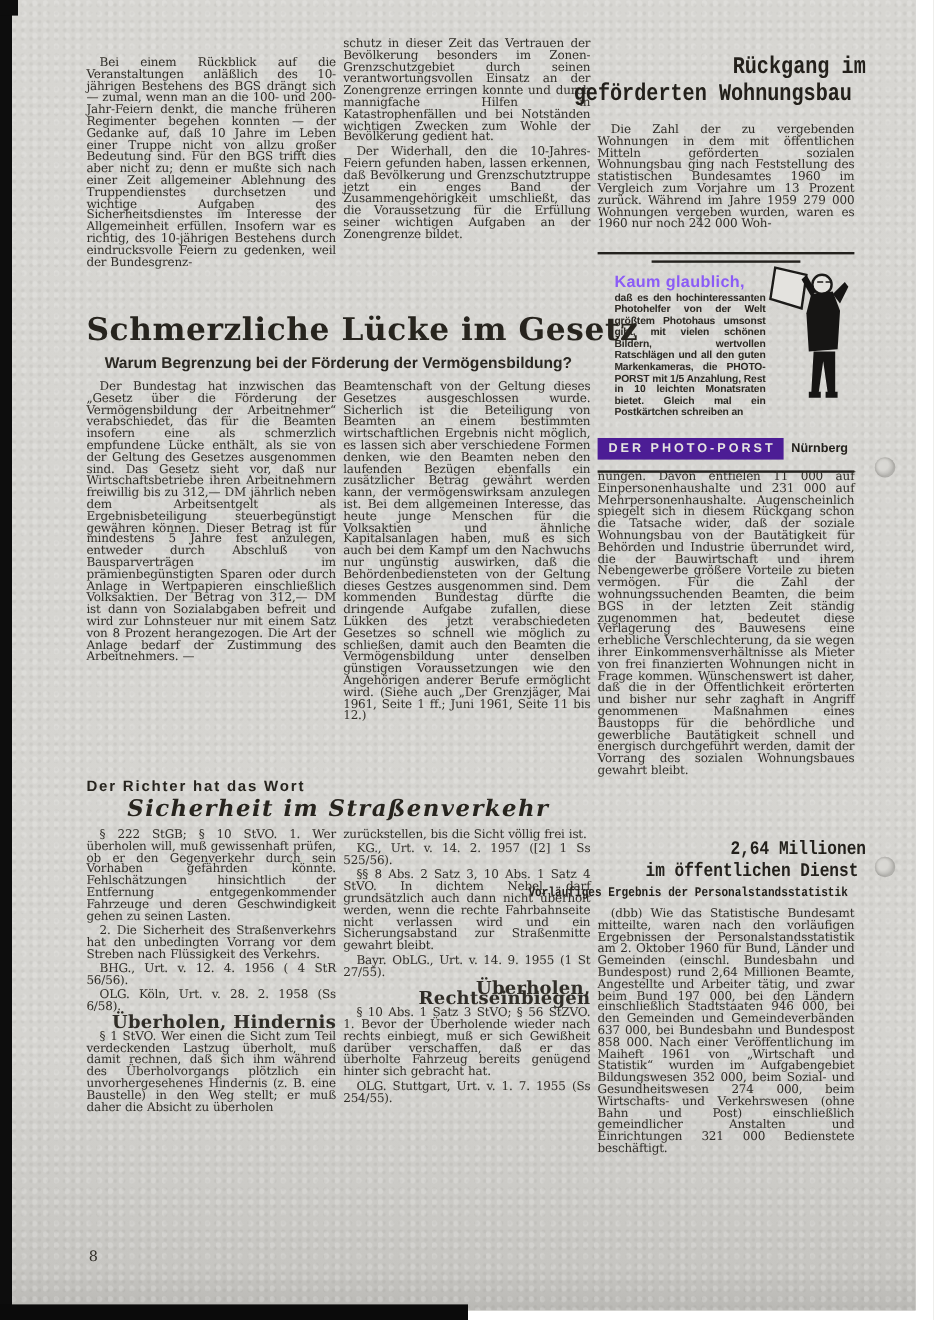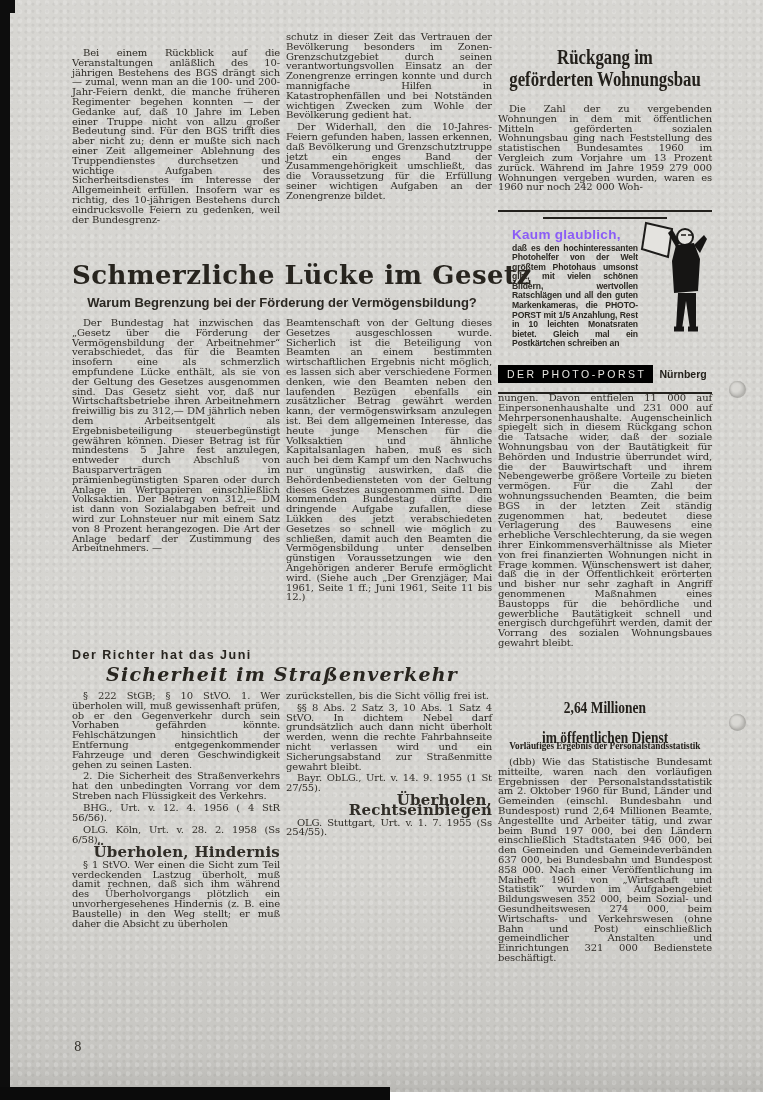--- a/index.html
+++ b/index.html
@@ -45,35 +45,35 @@
   }
   .kicker{
     font-family:"Liberation Sans",sans-serif;font-weight:bold;font-size:12.5px;
     letter-spacing:1.5px;color:#27241e;white-space:nowrap;
   }
   .court-title{
     font-family:"DejaVu Serif",serif;font-style:italic;font-weight:bold;
     font-size:19px;text-align:center;letter-spacing:1.2px;color:#27241e;white-space:nowrap;
   }
   .cond-head{
-    font-family:Liberation Serif, serif;font-weight:bold;color:#23201b;
-    display:flex;flex-direction:column;align-items:center;
+    font-family:Liberation Mono, monospace;font-weight:bold;color:#23201b;
+    display:flex;flex-direction:column;align-items:flex-end;margin-left:20px;
   }
   .cond-head .ln{display:inline-block;white-space:nowrap;transform:scaleX(0.84);transform-origin:50% 50%;}
   .housing-head .ln{font-size:20px;line-height:22px;}
   .service-head .ln{font-size:16px;line-height:18px;}
   .service-sub .ln{font-size:11px;line-height:12px;}
   .ad-rule{background:#23211d;}
   .ad-head{font-family:"Liberation Sans",sans-serif;font-weight:bold;font-size:13.5px;color:#8b5cf6;letter-spacing:0.3px;}
   .ad-body{
     font-family:"Liberation Sans",sans-serif;font-weight:bold;font-size:8.6px;line-height:9.6px;
     color:#2b2822;text-align:justify;letter-spacing:-0.1px;
   }
   .ad-bar{
-    background:#000000;color:#e6e5e1;font-family:"Liberation Sans",sans-serif;font-weight:normal;
+    background:#4c1d95;color:#e6e5e1;font-family:"Liberation Sans",sans-serif;font-weight:bold;
     font-size:10.5px;letter-spacing:2.5px;padding:3px 7px 3px 9px;display:inline-block;white-space:nowrap;
   }
   .ad-city{font-family:"Liberation Sans",sans-serif;font-weight:bold;font-size:10.5px;color:#23201b;margin-left:6px;}
   .pagenum{font-size:12px;color:#2f2c26;font-family:"DejaVu Serif",serif;}
 </style>
 </head>
 <body>
 
 <div class="paper"></div>
 <div class="edge-left"></div>
@@ -92,35 +92,37 @@
 
 <div class="abs main-headline" style="left:72px;top:261px;width:420px;">Schmerzliche Lücke im Gesetz</div>
 <div class="abs main-subhead" style="left:72px;top:295px;width:420px;">Warum Begrenzung bei der Förderung der Vermögensbildung?</div>
 <div class="abs bodycol" style="left:72px;top:318px;width:208px;">
   <p>Der Bundestag hat inzwischen das „Gesetz über die Förderung der Vermögensbildung der Arbeitnehmer“ verabschiedet, das für die Beamten insofern eine als schmerzlich empfundene Lücke enthält, als sie von der Geltung des Gesetzes ausgenommen sind. Das Gesetz sieht vor, daß nur Wirtschaftsbetriebe ihren Arbeitnehmern freiwillig bis zu 312,— DM jährlich neben dem Arbeitsentgelt als Ergebnisbeteiligung steuerbegünstigt gewähren können. Dieser Betrag ist für mindestens 5 Jahre fest anzulegen, entweder durch Abschluß von Bausparverträgen im prämienbegünstigten Sparen oder durch Anlage in Wertpapieren einschließlich Volksaktien. Der Betrag von 312,— DM ist dann von Sozialabgaben befreit und wird zur Lohnsteuer nur mit einem Satz von 8 Prozent herangezogen. Die Art der Anlage bedarf der Zustimmung des Arbeitnehmers. —</p>
 </div>
 <div class="abs bodycol" style="left:286px;top:318px;width:206px;">
   <p class="noindent">Beamtenschaft von der Geltung dieses Gesetzes ausgeschlossen wurde. Sicherlich ist die Beteiligung von Beamten an einem bestimmten wirtschaftlichen Ergebnis nicht möglich, es lassen sich aber verschiedene Formen denken, wie den Beamten neben den laufenden Bezügen ebenfalls ein zusätzlicher Betrag gewährt werden kann, der vermögenswirksam anzulegen ist. Bei dem allgemeinen Interesse, das heute junge Menschen für die Volksaktien und ähnliche Kapitalsanlagen haben, muß es sich auch bei dem Kampf um den Nachwuchs nur ungünstig auswirken, daß die Behördenbediensteten von der Geltung dieses Gestzes ausgenommen sind. Dem kommenden Bundestag dürfte die dringende Aufgabe zufallen, diese Lükken des jetzt verabschiedeten Gesetzes so schnell wie möglich zu schließen, damit auch den Beamten die Vermögensbildung unter denselben günstigen Voraussetzungen wie den Angehörigen anderer Berufe ermöglicht wird. (Siehe auch „Der Grenzjäger, Mai 1961, Seite 1 ff.; Juni 1961, Seite 11 bis 12.)</p>
 </div>
 
-<div class="abs kicker" style="left:72px;top:648px;">Der Richter hat das Juni</div>
+<div class="abs kicker" style="left:72px;top:648px;">Der Richter hat das Wort</div>
 <div class="abs court-title" style="left:72px;top:663px;width:420px;">Sicherheit im Straßenverkehr</div>
 <div class="abs bodycol" style="left:72px;top:691px;width:208px;">
   <p>§ 222 StGB; § 10 StVO. 1. Wer überholen will, muß gewissenhaft prüfen, ob er den Gegenverkehr durch sein Vorhaben gefährden könnte. Fehlschätzungen hinsichtlich der Entfernung entgegenkommender Fahrzeuge und deren Geschwindigkeit gehen zu seinen Lasten.</p>
   <p>2. Die Sicherheit des Straßenverkehrs hat den unbedingten Vorrang vor dem Streben nach Flüssigkeit des Verkehrs.</p>
   <p class="cite">BHG., Urt. v. 12. 4. 1956 ( 4 StR 56/56).</p>
   <p class="cite">OLG. Köln, Urt. v. 28. 2. 1958 (Ss 6/58).</p>
   <p class="subhead-inline">Überholen, Hindernis</p>
   <p>§ 1 StVO. Wer einen die Sicht zum Teil verdeckenden Lastzug überholt, muß damit rechnen, daß sich ihm während des Überholvorgangs plötzlich ein unvorhergesehenes Hindernis (z. B. eine Baustelle) in den Weg stellt; er muß daher die Absicht zu überholen</p>
 </div>
 <div class="abs bodycol" style="left:286px;top:691px;width:206px;">
   <p class="noindent">zurückstellen, bis die Sicht völlig frei ist.</p>
+  <p class="cite">KG., Urt. v. 14. 2. 1957 ([2] 1 Ss 525/56).</p>
   <p>§§ 8 Abs. 2 Satz 3, 10 Abs. 1 Satz 4 StVO. In dichtem Nebel darf grundsätzlich auch dann nicht überholt werden, wenn die rechte Fahrbahnseite nicht verlassen wird und ein Sicherungsabstand zur Straßenmitte gewahrt bleibt.</p>
   <p class="cite">Bayr. ObLG., Urt. v. 14. 9. 1955 (1 St 27/55).</p>
   <p class="subhead-inline">Überholen, Rechtseinbiegen</p>
+  <p>§ 10 Abs. 1 Satz 3 StVO; § 56 StZVO. 1. Bevor der Überholende wieder nach rechts einbiegt, muß er sich Gewißheit darüber verschaffen, daß er das überholte Fahrzeug bereits genügend hinter sich gebracht hat.</p>
   <p class="cite">OLG. Stuttgart, Urt. v. 1. 7. 1955 (Ss 254/55).</p>
 </div>
 
 <div class="abs cond-head housing-head" style="left:498px;top:46px;width:214px;">
   <span class="ln">Rückgang im</span>
   <span class="ln">geförderten Wohnungsbau</span>
 </div>
 <div class="abs bodycol" style="left:498px;top:104px;width:214px;">
   <p>Die Zahl der zu vergebenden Wohnungen in dem mit öffentlichen Mitteln geförderten sozialen Wohnungsbau ging nach Feststellung des statistischen Bundesamtes 1960 im Vergleich zum Vorjahre um 13 Prozent zurück. Während im Jahre 1959 279 000 Wohnungen vergeben wurden, waren es 1960 nur noch 242 000 Woh-</p>
 </div>
@@ -148,21 +150,21 @@
     <span class="ad-bar">DER PHOTO-PORST</span>
     <span class="ad-city">Nürnberg</span>
   </div>
   <div class="ad-rule" style="height:2px;width:100%;margin-top:9px;"></div>
 </div>
 
 <div class="abs bodycol" style="left:498px;top:393px;width:214px;">
   <p class="noindent">nungen. Davon entfielen 11 000 auf Einpersonenhaushalte und 231 000 auf Mehrpersonenhaushalte. Augenscheinlich spiegelt sich in diesem Rückgang schon die Tatsache wider, daß der soziale Wohnungsbau von der Bautätigkeit für Behörden und Industrie überrundet wird, die der Bauwirtschaft und ihrem Nebengewerbe größere Vorteile zu bieten vermögen. Für die Zahl der wohnungssuchenden Beamten, die beim BGS in der letzten Zeit ständig zugenommen hat, bedeutet diese Verlagerung des Bauwesens eine erhebliche Verschlechterung, da sie wegen ihrer Einkommensverhältnisse als Mieter von frei finanzierten Wohnungen nicht in Frage kommen. Wünschenswert ist daher, daß die in der Öffentlichkeit erörterten und bisher nur sehr zaghaft in Angriff genommenen Maßnahmen eines Baustopps für die behördliche und gewerbliche Bautätigkeit schnell und energisch durchgeführt werden, damit der Vorrang des sozialen Wohnungsbaues gewahrt bleibt.</p>
 </div>
 
-<div class="abs cond-head service-head" style="left:498px;top:699px;width:214px;gap:12px;">
+<div class="abs cond-head service-head" style="left:498px;top:699px;width:214px;">
   <span class="ln">2,64 Millionen</span>
   <span class="ln">im öffentlichen Dienst</span>
 </div>
 <div class="abs cond-head service-sub" style="left:498px;top:739px;width:214px;">
   <span class="ln">Vorläufiges Ergebnis der Personalstandsstatistik</span>
 </div>
 <div class="abs bodycol" style="left:498px;top:757px;width:214px;">
   <p>(dbb) Wie das Statistische Bundesamt mitteilte, waren nach den vorläufigen Ergebnissen der Personalstandsstatistik am 2. Oktober 1960 für Bund, Länder und Gemeinden (einschl. Bundesbahn und Bundespost) rund 2,64 Millionen Beamte, Angestellte und Arbeiter tätig, und zwar beim Bund 197 000, bei den Ländern einschließlich Stadtstaaten 946 000, bei den Gemeinden und Gemeindeverbänden 637 000, bei Bundesbahn und Bundespost 858 000. Nach einer Veröffentlichung im Maiheft 1961 von „Wirtschaft und Statistik“ wurden im Aufgabengebiet Bildungswesen 352 000, beim Sozial- und Gesundheitswesen 274 000, beim Wirtschafts- und Verkehrswesen (ohne Bahn und Post) einschließlich gemeindlicher Anstalten und Einrichtungen 321 000 Bedienstete beschäftigt.</p>
 </div>
 

